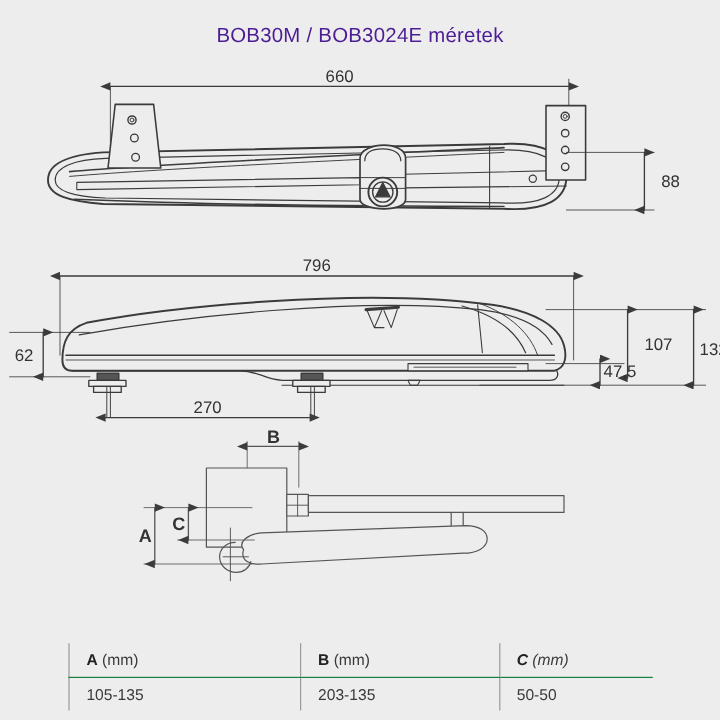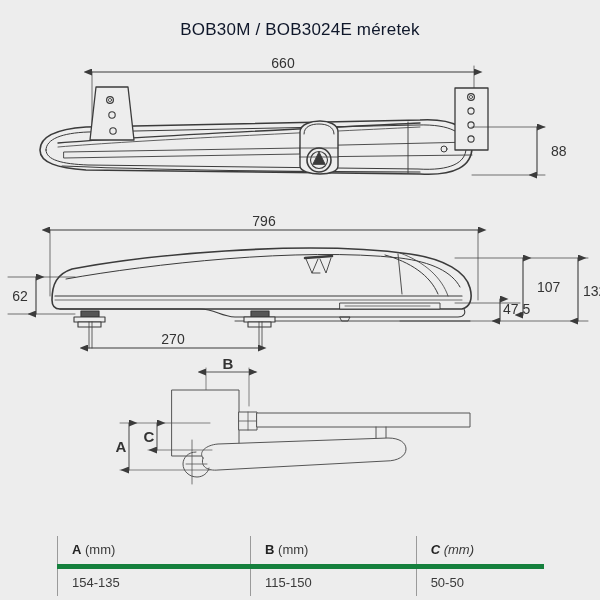--- a/index.html
+++ b/index.html
@@ -9,40 +9,40 @@
     font-family:"Liberation Sans", sans-serif;
     color:#333333;
     overflow:hidden;
     position:relative;
   }
   #root{position:relative;width:600px;height:600px;}
   .title{
     position:absolute;left:0;top:20px;width:600px;
     text-align:center;
     font-size:17px;
-    color:#0f172a;
+    color:#4c1d95;
     letter-spacing:0.2px;
   }
   svg.drawing{position:absolute;left:0;top:0;width:600px;height:600px;}
 
   
   .spec-table{
     position:absolute;left:57px;top:536px;width:487px;
     border-collapse:collapse;
     font-size:13px;
     color:#3a3a3a;
   }
   .spec-table th,.spec-table td{
     text-align:left;
     padding:6px 0 6px 14px;
     font-weight:normal;
     border-left:1px solid #9a9a9a;
   }
   .spec-table th{
-    border-bottom:5px solid #15803d;
+    border-bottom:1px solid #15803d;
     padding-bottom:7px;
   }
   .spec-table th b{font-weight:bold;color:#222;}
   .col-a{width:197px;}
   .col-b{width:166px;}
   .col-c{width:124px;font-style:italic;}
 </style>
 </head>
 <body>
 
@@ -262,20 +262,20 @@
           <span>(mm)</span>
         </th>
         <th class="col-c">
           <b>C</b>
           <span>(mm)</span>
         </th>
       </tr>
     </thead>
     <tbody>
       <tr>
-        <td>154-135</td>
-        <td>115-150</td>
+        <td>105-135</td>
+        <td>203-135</td>
         <td>50-50</td>
       </tr>
     </tbody>
   </table>
 
 </div>
 
 </body></html>

